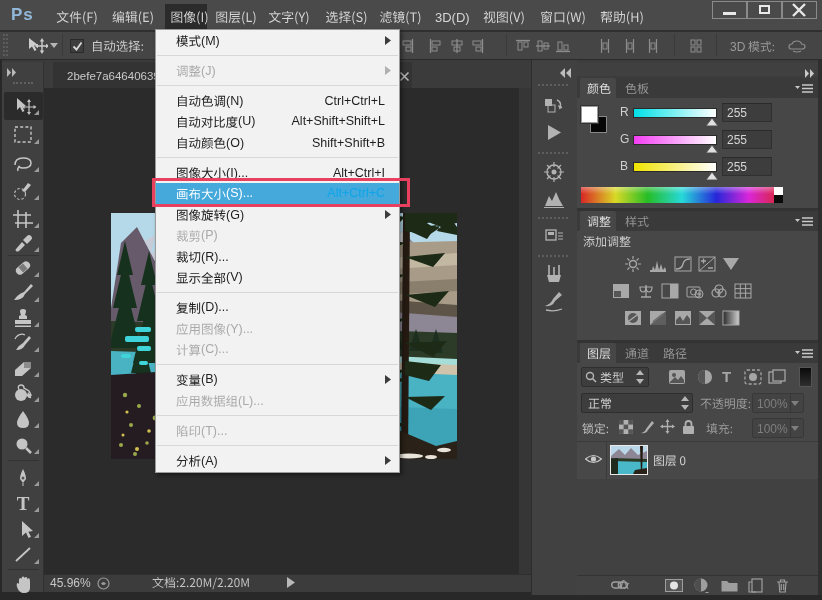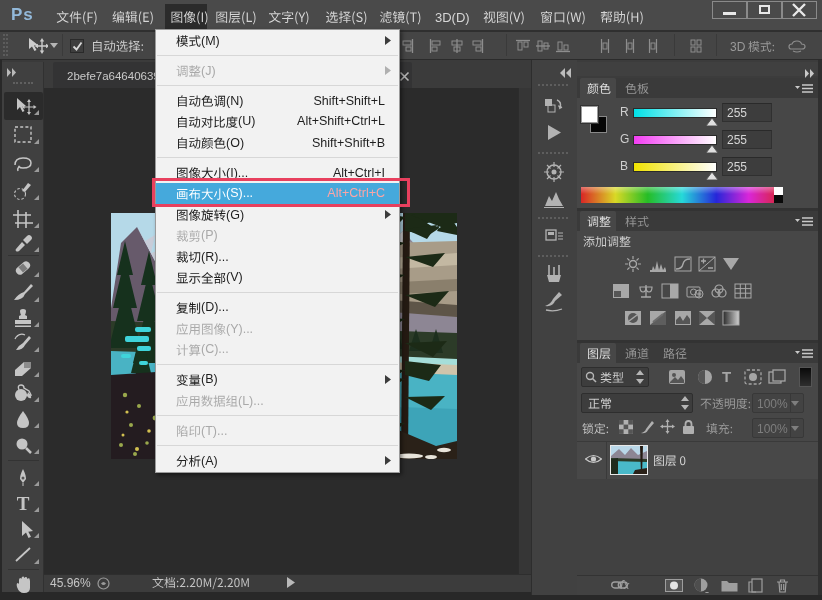--- a/index.html
+++ b/index.html
@@ -905,32 +905,32 @@
 <div class="a" style="left:157px;top:85px;width:241px;height:1px;background:#d7d7d7"></div>
 <div style="position:absolute;left:176px;top:92px"><svg width="50" height="18" viewBox="0 0 4000 1400">
       <g transform="translate(0,1080)" fill="#1e1e1e">
         <path transform="translate(0,0)" d="M239 -411H774V-264H239ZM239 -482V-631H774V-482ZM239 -194H774V-46H239ZM455 -842C447 -802 431 -747 416 -703H163V81H239V25H774V76H853V-703H492C509 -741 526 -787 542 -830Z"></path>
         <path transform="translate(1000,0)" d="M89 -758V-691H476V-758ZM653 -823C653 -752 653 -680 650 -609H507V-537H647C635 -309 595 -100 458 25C478 36 504 61 517 79C664 -61 707 -289 721 -537H870C859 -182 846 -49 819 -19C809 -7 798 -4 780 -4C759 -4 706 -4 650 -10C663 12 671 43 673 64C726 68 781 68 812 65C844 62 864 53 884 27C919 -17 931 -159 945 -571C945 -582 945 -609 945 -609H724C726 -680 727 -752 727 -823ZM89 -44 90 -45V-43C113 -57 149 -68 427 -131L446 -64L512 -86C493 -156 448 -275 410 -365L348 -348C368 -301 388 -246 406 -194L168 -144C207 -234 245 -346 270 -451H494V-520H54V-451H193C167 -334 125 -216 111 -183C94 -145 81 -118 65 -113C74 -95 85 -59 89 -44Z"></path>
         <path transform="translate(2000,0)" d="M474 -492V-319H243V-492ZM547 -492H786V-319H547ZM598 -685C569 -643 531 -597 494 -563H229C268 -601 304 -642 337 -685ZM354 -843C284 -708 162 -587 39 -511C53 -495 74 -457 81 -441C111 -461 141 -484 170 -509V-81C170 36 219 63 378 63C414 63 725 63 765 63C914 63 945 18 963 -138C941 -142 910 -154 890 -166C879 -34 863 -6 764 -6C696 -6 426 -6 373 -6C263 -6 243 -20 243 -80V-247H786V-202H861V-563H585C632 -611 678 -669 712 -722L663 -757L648 -752H383C397 -774 410 -796 422 -818Z"></path>
         <path transform="translate(3000,0)" d="M105 -772C159 -726 226 -659 256 -615L309 -668C277 -710 209 -774 154 -818ZM43 -526V-454H184V-107C184 -54 148 -15 128 1C142 12 166 37 175 52C188 35 212 15 345 -91C331 -44 311 0 283 39C298 47 327 68 338 79C436 -57 450 -268 450 -422V-728H856V-11C856 4 851 9 836 9C822 10 775 10 723 8C733 27 744 58 747 77C818 77 861 76 888 65C915 52 924 30 924 -10V-795H383V-422C383 -327 380 -216 352 -113C344 -128 335 -149 330 -164L257 -108V-526ZM620 -698V-614H512V-556H620V-454H490V-397H818V-454H681V-556H793V-614H681V-698ZM512 -315V-35H570V-81H781V-315ZM570 -259H723V-138H570Z"></path>
       </g>
     </svg></div>
 <div class="tx" style="left:226px;top:94px;font-size:12.5px;color:#1e1e1e">(N)</div>
-<div class="tx" style="right:437px;left:auto;top:94px;font-size:12.5px;color:#1e1e1e">Shift+Shift+L</div>
+<div class="tx" style="right:437px;left:auto;top:94px;font-size:12.5px;color:#1e1e1e">Ctrl+Ctrl+L</div>
 <div style="position:absolute;left:176px;top:113px"><svg width="62" height="18" viewBox="0 0 5000 1400">
       <g transform="translate(0,1080)" fill="#1e1e1e">
         <path transform="translate(0,0)" d="M239 -411H774V-264H239ZM239 -482V-631H774V-482ZM239 -194H774V-46H239ZM455 -842C447 -802 431 -747 416 -703H163V81H239V25H774V76H853V-703H492C509 -741 526 -787 542 -830Z"></path>
         <path transform="translate(1000,0)" d="M89 -758V-691H476V-758ZM653 -823C653 -752 653 -680 650 -609H507V-537H647C635 -309 595 -100 458 25C478 36 504 61 517 79C664 -61 707 -289 721 -537H870C859 -182 846 -49 819 -19C809 -7 798 -4 780 -4C759 -4 706 -4 650 -10C663 12 671 43 673 64C726 68 781 68 812 65C844 62 864 53 884 27C919 -17 931 -159 945 -571C945 -582 945 -609 945 -609H724C726 -680 727 -752 727 -823ZM89 -44 90 -45V-43C113 -57 149 -68 427 -131L446 -64L512 -86C493 -156 448 -275 410 -365L348 -348C368 -301 388 -246 406 -194L168 -144C207 -234 245 -346 270 -451H494V-520H54V-451H193C167 -334 125 -216 111 -183C94 -145 81 -118 65 -113C74 -95 85 -59 89 -44Z"></path>
         <path transform="translate(2000,0)" d="M502 -394C549 -323 594 -228 610 -168L676 -201C660 -261 612 -353 563 -422ZM91 -453C152 -398 217 -333 275 -267C215 -139 136 -42 45 17C63 32 86 60 98 78C190 12 268 -80 329 -203C374 -147 411 -94 435 -49L495 -104C466 -156 419 -218 364 -281C410 -396 443 -533 460 -695L411 -709L398 -706H70V-635H378C363 -527 339 -430 307 -344C254 -399 198 -453 144 -500ZM765 -840V-599H482V-527H765V-22C765 -4 758 1 741 2C724 2 668 3 605 0C615 23 626 58 630 79C715 79 766 77 796 64C827 51 839 28 839 -22V-527H959V-599H839V-840Z"></path>
         <path transform="translate(3000,0)" d="M125 72C148 55 185 39 459 -50C455 -68 453 -102 454 -126L208 -50V-456H456V-531H208V-829H129V-69C129 -26 105 -3 88 7C101 22 119 54 125 72ZM534 -835V-87C534 24 561 54 657 54C676 54 791 54 811 54C913 54 933 -15 942 -215C921 -220 889 -235 870 -250C863 -65 856 -18 806 -18C780 -18 685 -18 665 -18C620 -18 611 -28 611 -85V-377C722 -440 841 -516 928 -590L865 -656C804 -593 707 -516 611 -457V-835Z"></path>
         <path transform="translate(4000,0)" d="M386 -644V-557H225V-495H386V-329H775V-495H937V-557H775V-644H701V-557H458V-644ZM701 -495V-389H458V-495ZM757 -203C713 -151 651 -110 579 -78C508 -111 450 -153 408 -203ZM239 -265V-203H369L335 -189C376 -133 431 -86 497 -47C403 -17 298 1 192 10C203 27 217 56 222 74C347 60 469 35 576 -7C675 37 792 65 918 80C927 61 946 31 962 15C852 5 749 -15 660 -46C748 -93 821 -157 867 -243L820 -268L807 -265ZM473 -827C487 -801 502 -769 513 -741H126V-468C126 -319 119 -105 37 46C56 52 89 68 104 80C188 -78 201 -309 201 -469V-670H948V-741H598C586 -773 566 -813 548 -845Z"></path>
       </g>
     </svg></div>
 <div class="tx" style="left:238px;top:114px;font-size:12.5px;color:#1e1e1e">(U)</div>
-<div class="tx" style="right:437px;left:auto;top:114px;font-size:12.5px;color:#1e1e1e">Alt+Shift+Ctrl+L</div>
+<div class="tx" style="right:437px;left:auto;top:114px;font-size:12.5px;color:#1e1e1e">Alt+Shift+Shift+L</div>
 <div style="position:absolute;left:176px;top:134px"><svg width="50" height="18" viewBox="0 0 4000 1400">
       <g transform="translate(0,1080)" fill="#1e1e1e">
         <path transform="translate(0,0)" d="M239 -411H774V-264H239ZM239 -482V-631H774V-482ZM239 -194H774V-46H239ZM455 -842C447 -802 431 -747 416 -703H163V81H239V25H774V76H853V-703H492C509 -741 526 -787 542 -830Z"></path>
         <path transform="translate(1000,0)" d="M89 -758V-691H476V-758ZM653 -823C653 -752 653 -680 650 -609H507V-537H647C635 -309 595 -100 458 25C478 36 504 61 517 79C664 -61 707 -289 721 -537H870C859 -182 846 -49 819 -19C809 -7 798 -4 780 -4C759 -4 706 -4 650 -10C663 12 671 43 673 64C726 68 781 68 812 65C844 62 864 53 884 27C919 -17 931 -159 945 -571C945 -582 945 -609 945 -609H724C726 -680 727 -752 727 -823ZM89 -44 90 -45V-43C113 -57 149 -68 427 -131L446 -64L512 -86C493 -156 448 -275 410 -365L348 -348C368 -301 388 -246 406 -194L168 -144C207 -234 245 -346 270 -451H494V-520H54V-451H193C167 -334 125 -216 111 -183C94 -145 81 -118 65 -113C74 -95 85 -59 89 -44Z"></path>
         <path transform="translate(2000,0)" d="M698 -506C696 -147 684 -34 432 30C444 43 461 67 467 82C735 9 755 -126 757 -506ZM400 -459C345 -410 243 -364 158 -338C175 -325 194 -304 205 -289C295 -320 398 -372 462 -433ZM431 -185C371 -104 252 -35 132 1C148 15 167 38 178 55C306 12 427 -63 497 -156ZM740 -77C805 -32 882 35 918 80L961 34C924 -11 845 -75 782 -118ZM536 -609V-137H596V-552H851V-139H914V-609H725C738 -641 753 -680 766 -718H947V-778H514V-718H703C693 -683 678 -641 664 -609ZM229 -824C242 -799 254 -767 263 -740H68V-677H496V-740H334C325 -770 308 -811 291 -842ZM415 -326C356 -263 246 -205 150 -172C155 -225 156 -277 156 -321V-472H493V-535H392C412 -569 434 -613 453 -653L390 -669C375 -630 349 -574 326 -535H195L248 -554C240 -586 217 -636 194 -671L135 -652C157 -616 178 -568 186 -535H89V-322C89 -215 84 -65 32 45C49 51 79 69 92 81C125 9 142 -82 150 -169C166 -155 183 -134 193 -118C296 -158 407 -224 475 -300Z"></path>
         <path transform="translate(3000,0)" d="M474 -492V-319H243V-492ZM547 -492H786V-319H547ZM598 -685C569 -643 531 -597 494 -563H229C268 -601 304 -642 337 -685ZM354 -843C284 -708 162 -587 39 -511C53 -495 74 -457 81 -441C111 -461 141 -484 170 -509V-81C170 36 219 63 378 63C414 63 725 63 765 63C914 63 945 18 963 -138C941 -142 910 -154 890 -166C879 -34 863 -6 764 -6C696 -6 426 -6 373 -6C263 -6 243 -20 243 -80V-247H786V-202H861V-563H585C632 -611 678 -669 712 -722L663 -757L648 -752H383C397 -774 410 -796 422 -818Z"></path>
       </g>
     </svg></div>
 <div class="tx" style="left:226px;top:136px;font-size:12.5px;color:#1e1e1e">(O)</div>
 <div class="tx" style="right:437px;left:auto;top:136px;font-size:12.5px;color:#1e1e1e">Shift+Shift+B</div>
@@ -948,21 +948,21 @@
 <div class="a" style="left:156px;top:183px;width:243px;height:21px;background:#45a9dc"></div>
 <div style="position:absolute;left:176px;top:185px"><svg width="50" height="18" viewBox="0 0 4000 1400">
       <g transform="translate(0,1080)" fill="#ffffff">
         <path transform="translate(0,0)" d="M92 -775V-704H910V-775ZM257 -592V-142H739V-592ZM321 -338H463V-206H321ZM530 -338H673V-206H530ZM321 -529H463V-398H321ZM530 -529H673V-398H530ZM90 -526V29H836V76H911V-533H836V-41H167V-526Z"></path>
         <path transform="translate(1000,0)" d="M399 -841C385 -790 367 -738 346 -687H61V-614H313C246 -481 153 -358 31 -275C45 -259 65 -230 76 -211C130 -249 179 -294 222 -343V-13H297V-360H509V81H585V-360H811V-109C811 -95 806 -91 789 -90C773 -90 715 -89 651 -91C661 -72 673 -44 676 -23C762 -23 815 -23 846 -35C877 -47 886 -68 886 -108V-431H811H585V-566H509V-431H291C331 -489 366 -550 396 -614H941V-687H428C446 -732 462 -778 476 -823Z"></path>
         <path transform="translate(2000,0)" d="M461 -839C460 -760 461 -659 446 -553H62V-476H433C393 -286 293 -92 43 16C64 32 88 59 100 78C344 -34 452 -226 501 -419C579 -191 708 -14 902 78C915 56 939 25 958 8C764 -73 633 -255 563 -476H942V-553H526C540 -658 541 -758 542 -839Z"></path>
         <path transform="translate(3000,0)" d="M464 -826V-24C464 -4 456 2 436 3C415 4 343 5 270 2C282 23 296 59 301 80C395 81 457 79 494 66C530 54 545 31 545 -24V-826ZM705 -571C791 -427 872 -240 895 -121L976 -154C950 -274 865 -458 777 -598ZM202 -591C177 -457 121 -284 32 -178C53 -169 86 -151 103 -138C194 -249 253 -430 286 -577Z"></path>
       </g>
     </svg></div>
 <div class="tx" style="left:226px;top:186px;font-size:12.5px;color:#ffffff">(S)...</div>
-<div class="tx" style="right:437px;left:auto;top:186px;font-size:12.5px;color:#fca5a5">Alt+Ctrl+C</div>
+<div class="tx" style="right:437px;left:auto;top:186px;font-size:12.5px;color:#0ea5e9">Alt+Ctrl+C</div>
 <div style="position:absolute;left:176px;top:206px"><svg width="50" height="18" viewBox="0 0 4000 1400">
       <g transform="translate(0,1080)" fill="#1e1e1e">
         <path transform="translate(0,0)" d="M375 -279C455 -262 557 -227 613 -199L644 -250C588 -276 487 -309 407 -325ZM275 -152C413 -135 586 -95 682 -61L715 -117C618 -149 445 -188 310 -203ZM84 -796V80H156V38H842V80H917V-796ZM156 -29V-728H842V-29ZM414 -708C364 -626 278 -548 192 -497C208 -487 234 -464 245 -452C275 -472 306 -496 337 -523C367 -491 404 -461 444 -434C359 -394 263 -364 174 -346C187 -332 203 -303 210 -285C308 -308 413 -345 508 -396C591 -351 686 -317 781 -296C790 -314 809 -340 823 -353C735 -369 647 -396 569 -432C644 -481 707 -538 749 -606L706 -631L695 -628H436C451 -647 465 -666 477 -686ZM378 -563 385 -570H644C608 -531 560 -496 506 -465C455 -494 411 -527 378 -563Z"></path>
         <path transform="translate(1000,0)" d="M486 -710H666C649 -681 628 -651 607 -629H420C444 -656 466 -683 486 -710ZM487 -839C445 -755 366 -649 256 -571C272 -561 294 -539 305 -523C324 -537 341 -552 358 -567V-413H513C465 -371 394 -329 287 -296C303 -283 321 -262 330 -249C420 -278 486 -313 534 -350C550 -335 564 -320 577 -303C509 -242 384 -180 287 -151C301 -139 319 -117 329 -102C417 -134 530 -197 604 -260C614 -241 622 -222 628 -204C549 -123 402 -46 278 -10C292 3 311 27 322 44C430 7 555 -63 642 -141C651 -78 640 -24 618 -3C604 14 589 16 569 16C552 16 529 15 503 12C514 31 520 60 521 77C544 79 566 79 584 79C619 79 645 72 670 45C713 4 727 -104 694 -209L743 -232C779 -123 841 -28 921 23C932 5 954 -21 970 -34C893 -76 831 -162 798 -259C837 -279 876 -301 909 -322L858 -370C812 -337 738 -292 675 -260C653 -307 621 -352 577 -387L600 -413H898V-629H685C714 -664 743 -703 765 -741L721 -773L707 -769H526L559 -826ZM425 -571H603C598 -542 588 -507 563 -470H425ZM665 -571H829V-470H637C655 -507 663 -542 665 -571ZM262 -836C209 -685 122 -535 29 -437C43 -420 65 -381 72 -363C102 -395 131 -433 159 -473V77H230V-588C270 -660 305 -738 333 -815Z"></path>
         <path transform="translate(2000,0)" d="M169 -813C196 -771 225 -715 240 -677H44V-606H152C149 -321 141 -101 27 29C45 41 70 63 82 80C177 -32 207 -196 217 -405H333C327 -127 319 -30 303 -7C296 4 288 6 273 6C259 6 224 6 186 2C196 21 203 50 204 71C245 73 283 73 306 70C332 67 349 60 364 37C390 3 396 -108 403 -441C403 -451 403 -475 403 -475H220L223 -606H444V-677H260L313 -696C298 -733 266 -791 237 -835ZM506 -372C500 -212 484 -56 400 28C417 38 439 62 448 77C494 31 523 -32 541 -104C600 30 690 60 813 60H946C950 41 959 8 969 -9C940 -8 836 -8 817 -8C786 -8 756 -10 729 -17V-226H920V-292H729V-468H860C846 -430 830 -393 816 -366L874 -344C899 -389 927 -459 952 -521L903 -537L892 -534H495C518 -566 539 -602 558 -642H958V-711H588C602 -748 615 -787 625 -826L552 -841C523 -727 473 -618 406 -547C424 -536 454 -512 467 -499L487 -524V-468H661V-47C618 -77 584 -129 561 -217C567 -266 570 -319 572 -372Z"></path>
         <path transform="translate(3000,0)" d="M81 -332C89 -340 120 -346 154 -346H243V-201L40 -167L56 -94L243 -130V76H315V-144L450 -171L447 -236L315 -213V-346H418V-414H315V-567H243V-414H145C177 -484 208 -567 234 -653H417V-723H255C264 -757 272 -791 280 -825L206 -840C200 -801 192 -762 183 -723H46V-653H165C142 -571 118 -503 107 -478C89 -435 75 -402 58 -398C67 -380 77 -346 81 -332ZM426 -535V-464H573C552 -394 531 -329 513 -278H801C766 -228 723 -168 682 -115C647 -138 612 -160 579 -179L531 -131C633 -70 752 22 810 81L860 23C830 -6 787 -40 738 -76C802 -158 871 -253 921 -327L868 -353L856 -348H616L650 -464H959V-535H671L703 -653H923V-723H722L750 -830L675 -840L646 -723H465V-653H627L594 -535Z"></path>
       </g>
     </svg></div>
 <div class="tx" style="left:226px;top:208px;font-size:12.5px;color:#1e1e1e">(G)</div>
 <svg class="a" style="left:385px;top:210px" width="6" height="9">

